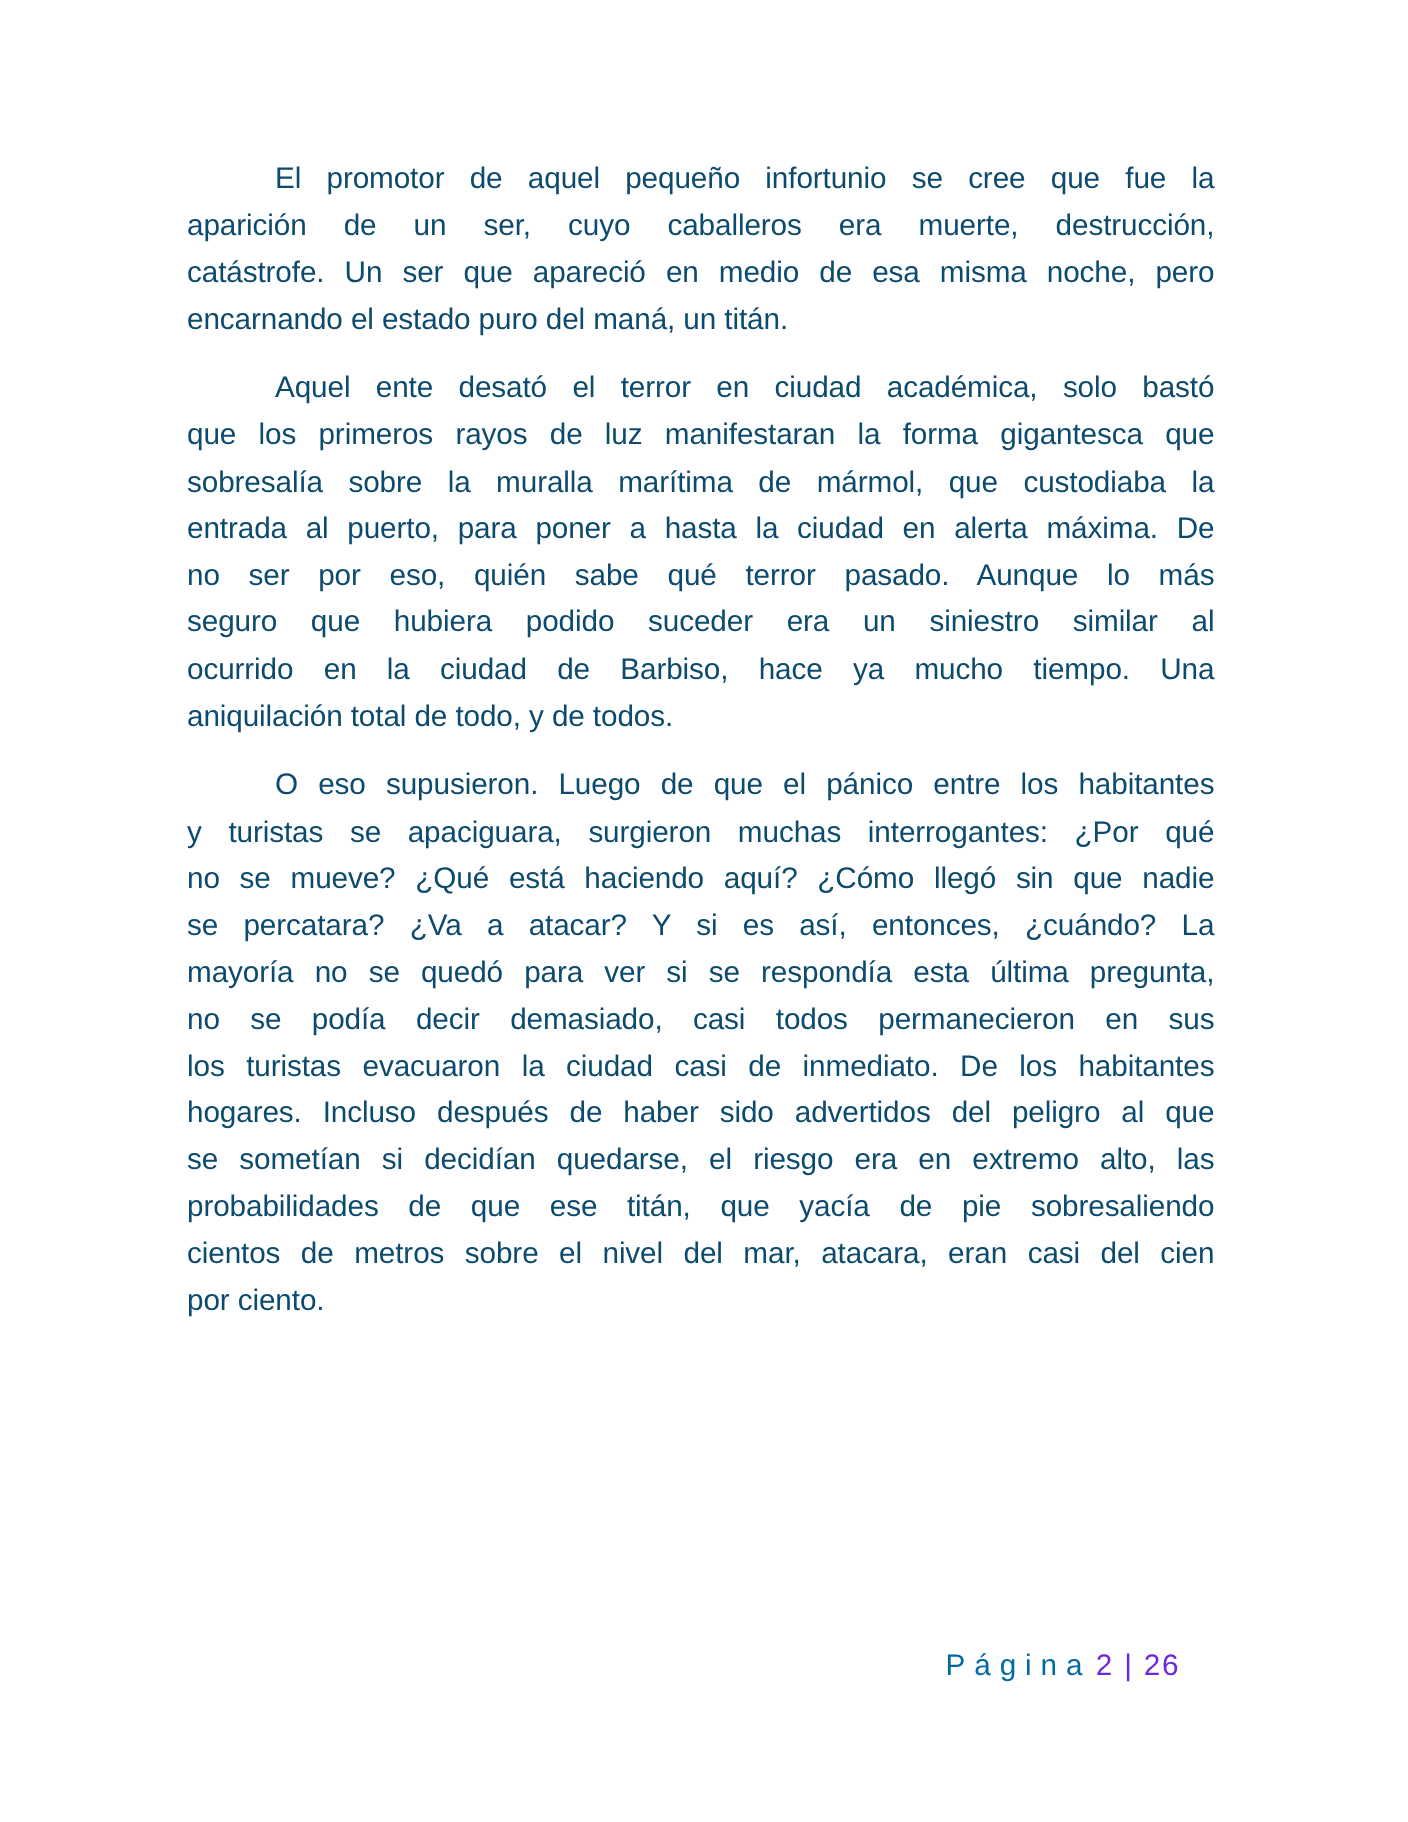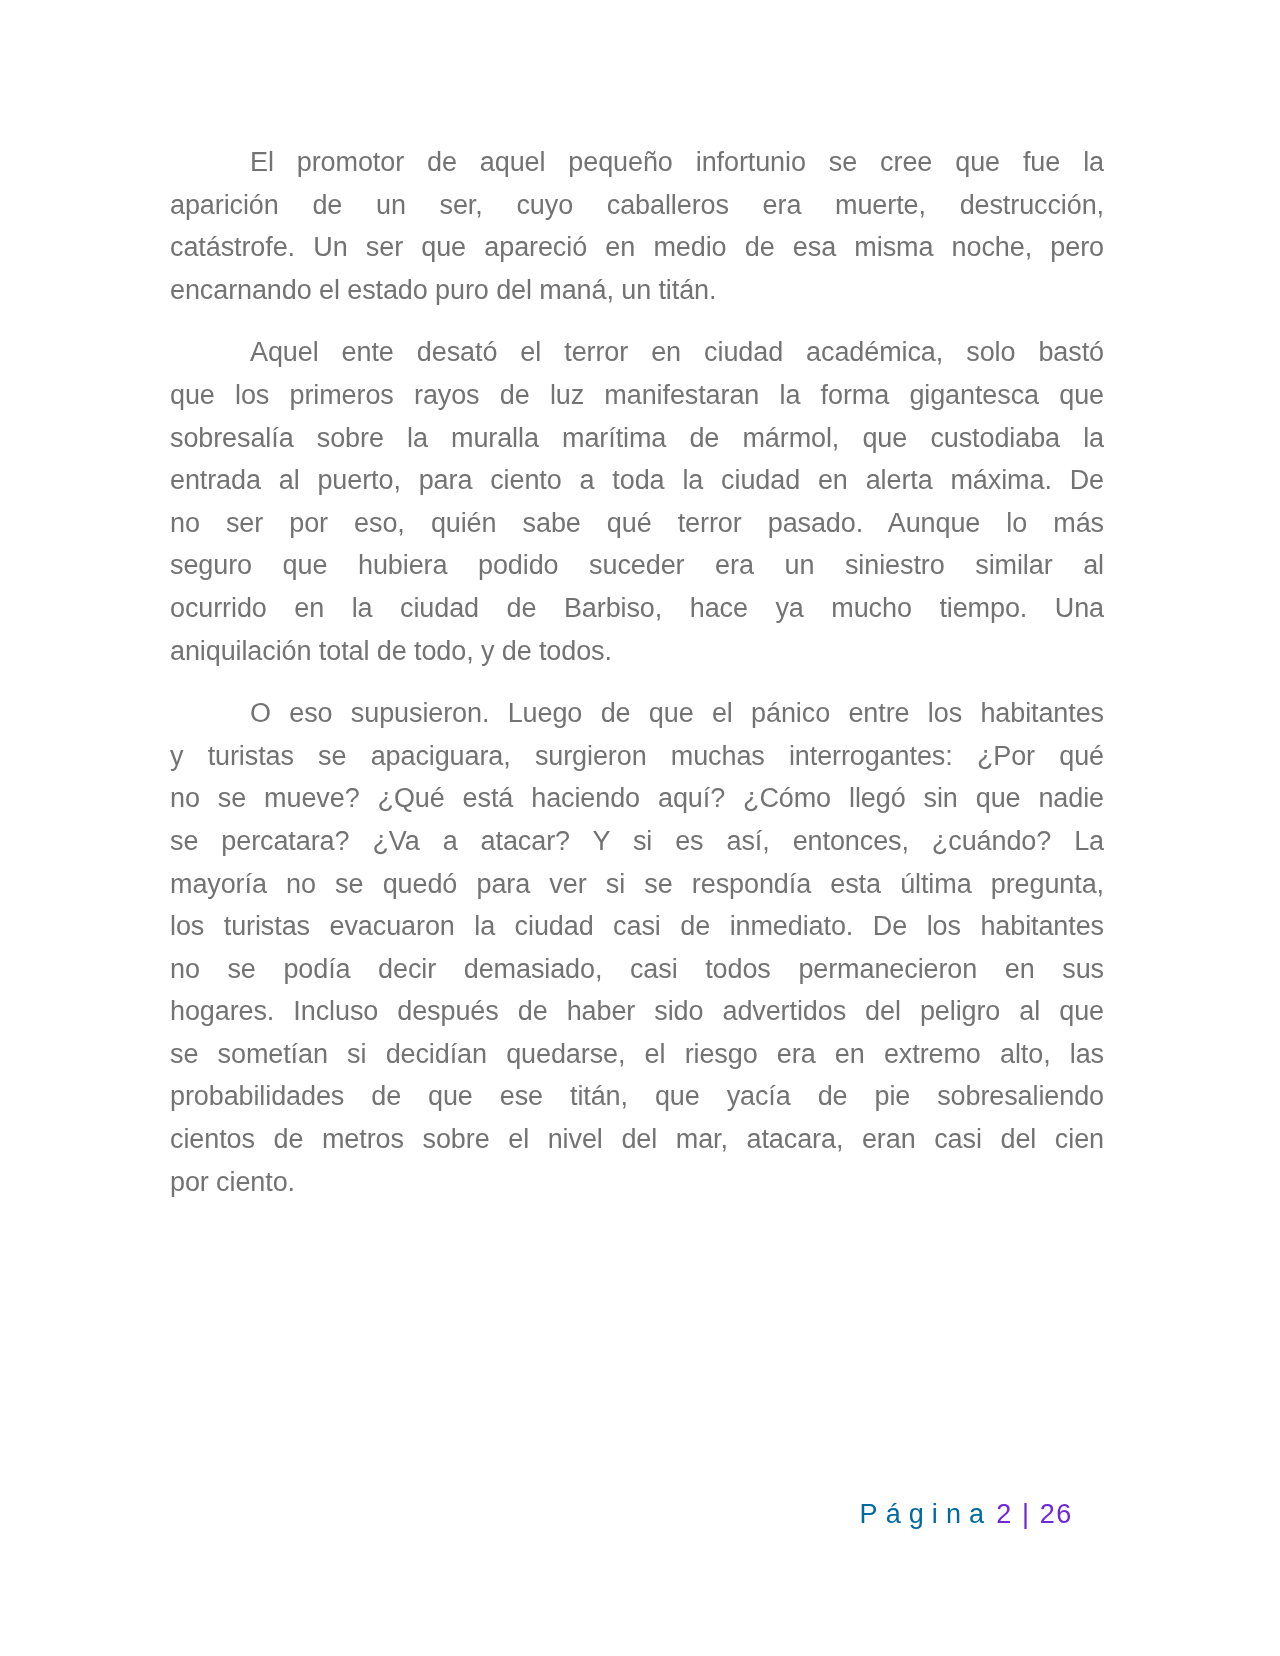--- a/index.html
+++ b/index.html
@@ -59,45 +59,45 @@
   .footer-page {
     color: #3e4b64;
     letter-spacing: 0.06em;
     margin-left: 4px;
   }
 </style>
 </head>
 <body>
 
 <div class="page">
-  <div class="body-text" style="color: #737373;">
+  <div class="body-text" style="color: #0c4a6e;">
       <div class="paragraph">
         <div class="line first">El promotor de aquel pequeño infortunio se cree que fue la</div>
         <div class="line">aparición de un ser, cuyo caballeros era muerte, destrucción,</div>
         <div class="line">catástrofe. Un ser que apareció en medio de esa misma noche, pero</div>
         <div class="line lastline">encarnando el estado puro del maná, un titán.</div>
       </div>
       <div class="paragraph">
         <div class="line first">Aquel ente desató el terror en ciudad académica, solo bastó</div>
         <div class="line">que los primeros rayos de luz manifestaran la forma gigantesca que</div>
         <div class="line">sobresalía sobre la muralla marítima de mármol, que custodiaba la</div>
-        <div class="line">entrada al puerto, para ciento a toda la ciudad en alerta máxima. De</div>
+        <div class="line">entrada al puerto, para poner a hasta la ciudad en alerta máxima. De</div>
         <div class="line">no ser por eso, quién sabe qué terror pasado. Aunque lo más</div>
         <div class="line">seguro que hubiera podido suceder era un siniestro similar al</div>
         <div class="line">ocurrido en la ciudad de Barbiso, hace ya mucho tiempo. Una</div>
         <div class="line lastline">aniquilación total de todo, y de todos.</div>
       </div>
       <div class="paragraph">
         <div class="line first">O eso supusieron. Luego de que el pánico entre los habitantes</div>
         <div class="line">y turistas se apaciguara, surgieron muchas interrogantes: ¿Por qué</div>
         <div class="line">no se mueve? ¿Qué está haciendo aquí? ¿Cómo llegó sin que nadie</div>
         <div class="line">se percatara? ¿Va a atacar? Y si es así, entonces, ¿cuándo? La</div>
         <div class="line">mayoría no se quedó para ver si se respondía esta última pregunta,</div>
+        <div class="line">no se podía decir demasiado, casi todos permanecieron en sus</div>
         <div class="line">los turistas evacuaron la ciudad casi de inmediato. De los habitantes</div>
-        <div class="line">no se podía decir demasiado, casi todos permanecieron en sus</div>
         <div class="line">hogares. Incluso después de haber sido advertidos del peligro al que</div>
         <div class="line">se sometían si decidían quedarse, el riesgo era en extremo alto, las</div>
         <div class="line">probabilidades de que ese titán, que yacía de pie sobresaliendo</div>
         <div class="line">cientos de metros sobre el nivel del mar, atacara, eran casi del cien</div>
         <div class="line lastline">por ciento.</div>
       </div>
     </div>
   <div class="page-footer">
     <span class="footer-label" style="color: #0369a1;">Página</span><span class="footer-page" style="color: #6d28d9;">2 | 26</span>
   </div>

